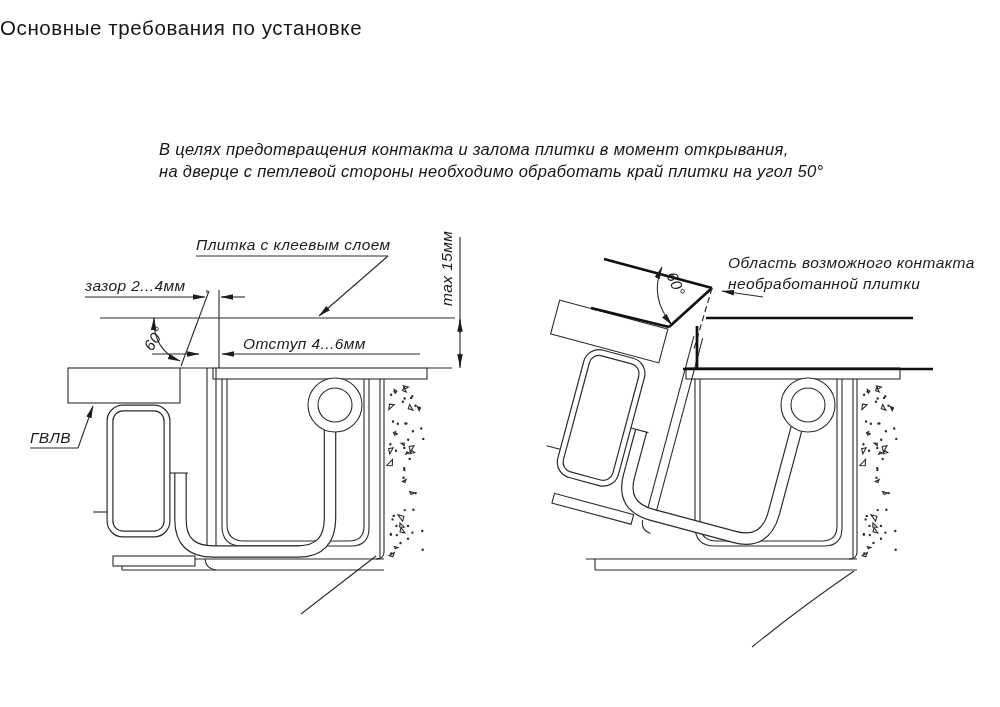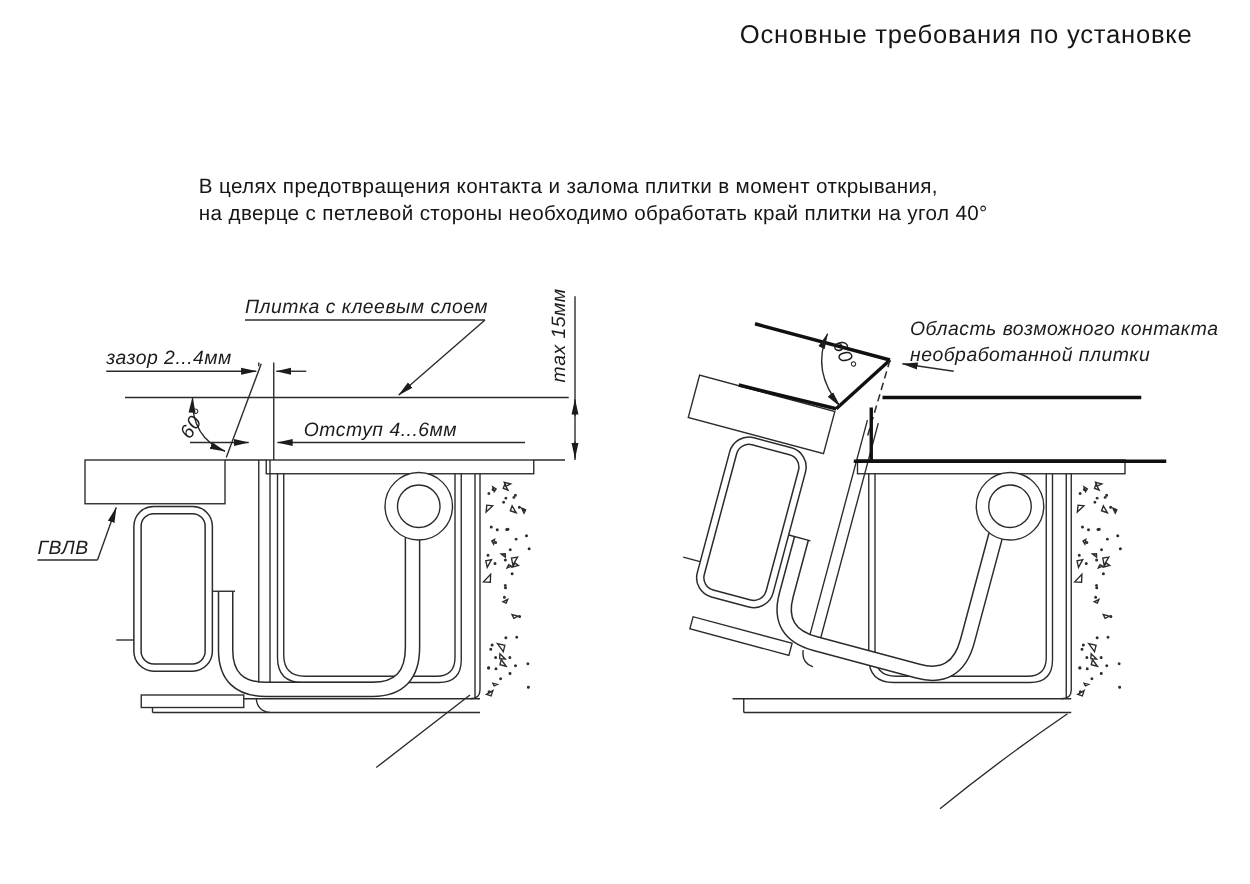--- a/index.html
+++ b/index.html
@@ -1,20 +1,20 @@
 <!DOCTYPE html>
 <html><head>
 <meta charset="utf-8">
 <style>
   html,body{margin:0;padding:0;background:#ffffff;}
   body{width:1000px;height:707px;position:relative;overflow:hidden;
        font-family:"Liberation Sans", sans-serif;color:#1c1c1c;}
-  .title{position:absolute;top:16px;left:0;width:954px;text-align:right;
+  .title{position:absolute;top:16px;left:0;width:954px;text-align:left;
          font-size:20.5px;letter-spacing:.6px;line-height:23px;color:#161616;}
-  .intro{position:absolute;top:139px;left:159px;
+  .intro{position:absolute;top:139px;left:159px;font-style:italic;
          font-size:16.5px;letter-spacing:.3px;line-height:21.5px;color:#161616;}
   svg{position:absolute;left:0;top:0;}
   svg path,svg rect,svg circle,svg line{fill:none;stroke:#2b2b2b;stroke-width:1.1;}
   .wfill{fill:#ffffff;}
   .thick{stroke:#101010;stroke-width:2.7;}
   .dash{stroke-dasharray:6 3.5;stroke-width:1.2;}
   .blk7{stroke-width:7;fill:#ffffff;}
   .wht45{stroke:#ffffff;stroke-width:4.6;}
   .blk13{stroke-width:12.6;stroke-linejoin:round;}
   .wht10{stroke:#ffffff;stroke-width:10.2;stroke-linejoin:round;}
@@ -24,21 +24,21 @@
 </style>
 </head>
 <body>
 
 <div class="title">
   <div>Основные требования по установке</div>
 </div>
 
 <div class="intro">
   <div>В целях предотвращения контакта и залома плитки в момент открывания,</div>
-  <div>на дверце с петлевой стороны необходимо обработать край плитки на угол 40°</div>
+  <div>на дверце с петлевой стороны необходимо обработать край плитки на угол 50°</div>
 </div>
 
 <svg width="1000" height="707" viewBox="0 0 1000 707">
   <defs>
     <pattern id="xh" width="10" height="10" patternUnits="userSpaceOnUse">
       <path d="M0,0 L10,10 M10,0 L0,10" stroke="#4a4a4a" stroke-width="0.75" fill="none"></path>
     </pattern>
     <marker id="ar" viewBox="0 0 10 6" refX="9.6" refY="3" markerWidth="11.5" markerHeight="7" orient="auto-start-reverse">
       <path class="mk" d="M0,0.8 L10,3 L0,5.2 Z"></path>
     </marker>

